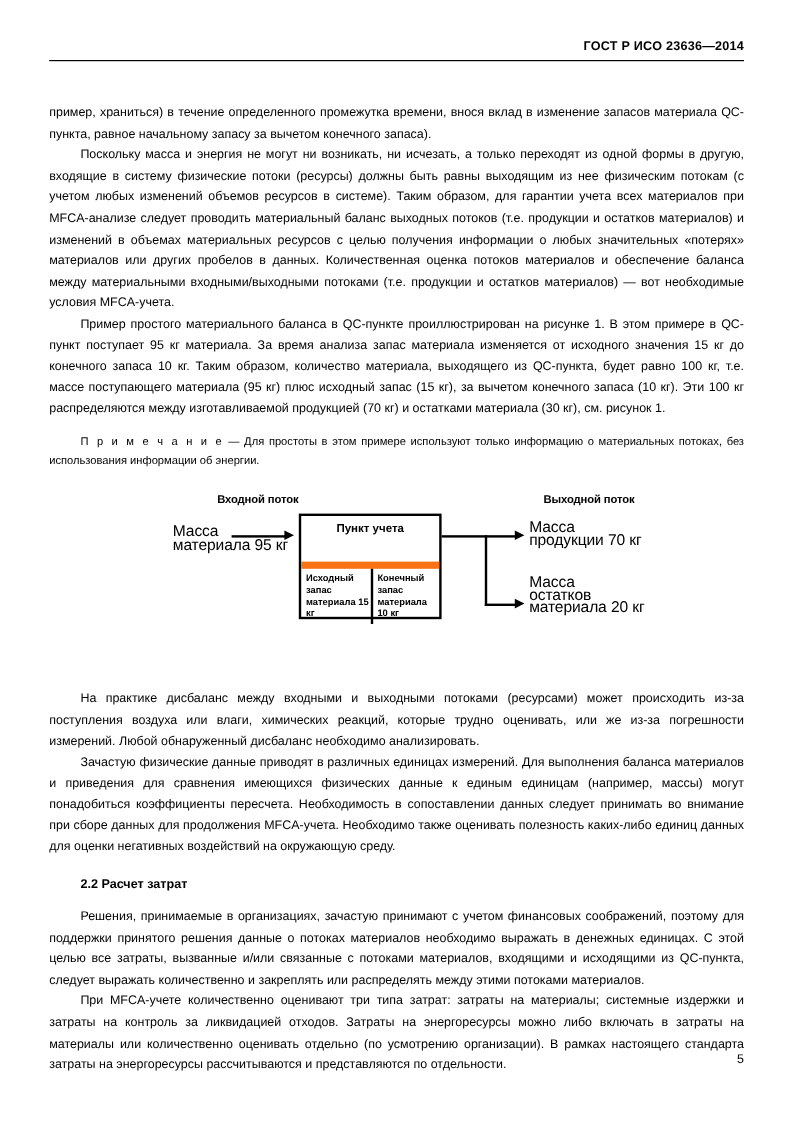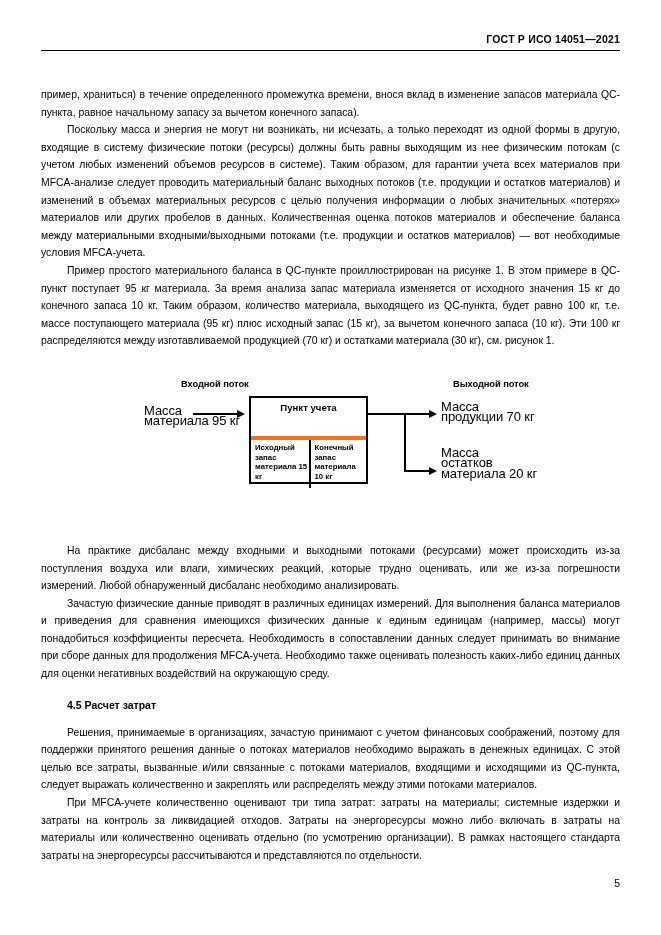--- a/index.html
+++ b/index.html
@@ -117,21 +117,21 @@
     justify-content: center;
     font-size: 9.6px;
     font-weight: bold;
   }
   .subrow {
     position: absolute;
     left: 0;
     top: 38px;
     width: 100%;
     height: 52px;
-    border-top: 4px solid #f97316;
+    border-top: 6px solid #f97316;
     box-sizing: border-box;
     display: flex;
   }
   .subcell {
     flex: 1 1 50%;
     box-sizing: border-box;
     padding: 3px 0 0 4px;
     font-size: 7.8px;
     font-weight: bold;
     line-height: 9.6px;
@@ -157,31 +157,32 @@
     right: 41px;
     bottom: 46px;
     font-size: 10.4px;
   }
 </style>
 </head>
 <body>
 
 <div class="page">
 
-  <div class="header">ГОСТ Р ИСО 14051—2021</div>
+  <div class="header">ГОСТ Р ИСО 23636—2014</div>
   <div class="header-rule"></div>
 
   <div class="content">
 
     <p class="body noindent">пример, храниться) в течение определенного промежутка времени, внося вклад в изменение запасов материала QC-пункта, равное начальному запасу за вычетом конечного запаса).</p>
     <p class="body">Поскольку масса и энергия не могут ни возникать, ни исчезать, а только переходят из одной формы в другую, входящие в систему физические потоки (ресурсы) должны быть равны выходящим из нее физическим потокам (с учетом любых изменений объемов ресурсов в системе). Таким образом, для гарантии учета всех материалов при MFCA-анализе следует проводить материальный баланс выходных потоков (т.е. продукции и остатков материалов) и изменений в объемах материальных ресурсов с целью получения информации о любых значительных «потерях» материалов или других пробелов в данных. Количественная оценка потоков материалов и обеспечение баланса между материальными входными/выходными потоками (т.е. продукции и остатков материалов) — вот необходимые условия MFCA-учета.</p>
     <p class="body">Пример простого материального баланса в QC-пункте проиллюстрирован на рисунке 1. В этом примере в QC-пункт поступает 95 кг материала. За время анализа запас материала изменяется от исходного значения 15 кг до конечного запаса 10 кг. Таким образом, количество материала, выходящего из QC-пункта, будет равно 100 кг, т.е. массе поступающего материала (95 кг) плюс исходный запас (15 кг), за вычетом конечного запаса (10 кг). Эти 100 кг распределяются между изготавливаемой продукцией (70 кг) и остатками материала (30 кг), см. рисунок 1.</p>
 
     <div class="sp-10"></div>
 
+    <p class="note"><span class="note-lead">П р и м е ч а н и е</span><span> — Для простоты в этом примере используют только информацию о материальных потоках, без использования информации об энергии.</span></p>
 
     <div class="sp-18"></div>
 
     <div class="figure">
 
       <div class="fig-label" style="left:98px; top:0px;margin-left:42px;">Входной поток</div>
       <div class="fig-label" style="left:378px; top:0px;margin-left:34px;">Выходной поток</div>
 
       <div class="fig-text" style="left:103px; top:28px; width:100px;">
         <div>Масса</div>
@@ -221,21 +222,21 @@
     </div>
 
     <div class="sp-14"></div>
 
     <div class="sp-22"></div>
 
     <p class="body">На практике дисбаланс между входными и выходными потоками (ресурсами) может происходить из-за поступления воздуха или влаги, химических реакций, которые трудно оценивать, или же из-за погрешности измерений. Любой обнаруженный дисбаланс необходимо анализировать.</p>
     <p class="body">Зачастую физические данные приводят в различных единицах измерений. Для выполнения баланса материалов и приведения для сравнения имеющихся физических данные к единым единицам (например, массы) могут понадобиться коэффициенты пересчета. Необходимость в сопоставлении данных следует принимать во внимание при сборе данных для продолжения MFCA-учета. Необходимо также оценивать полезность каких-либо единиц данных для оценки негативных воздействий на окружающую среду.</p>
 
     <div class="sp-14"></div>
-    <h3 class="head">4.5  Расчет затрат</h3>
+    <h3 class="head">2.2  Расчет затрат</h3>
     <div class="sp-10"></div>
 
     <p class="body">Решения, принимаемые в организациях, зачастую принимают с учетом финансовых соображений, поэтому для поддержки принятого решения данные о потоках материалов необходимо выражать в денежных единицах. С этой целью все затраты, вызванные и/или связанные с потоками материалов, входящими и исходящими из QC-пункта, следует выражать количественно и закреплять или распределять между этими потоками материалов.</p>
     <p class="body">При MFCA-учете количественно оценивают три типа затрат: затраты на материалы; системные издержки и затраты на контроль за ликвидацией отходов. Затраты на энергоресурсы можно либо включать в затраты на материалы или количественно оценивать отдельно (по усмотрению организации). В рамках настоящего стандарта затраты на энергоресурсы рассчитываются и представляются по отдельности.</p>
 
   </div>
 
   <div class="pagenum">5</div>
 </div>
 

